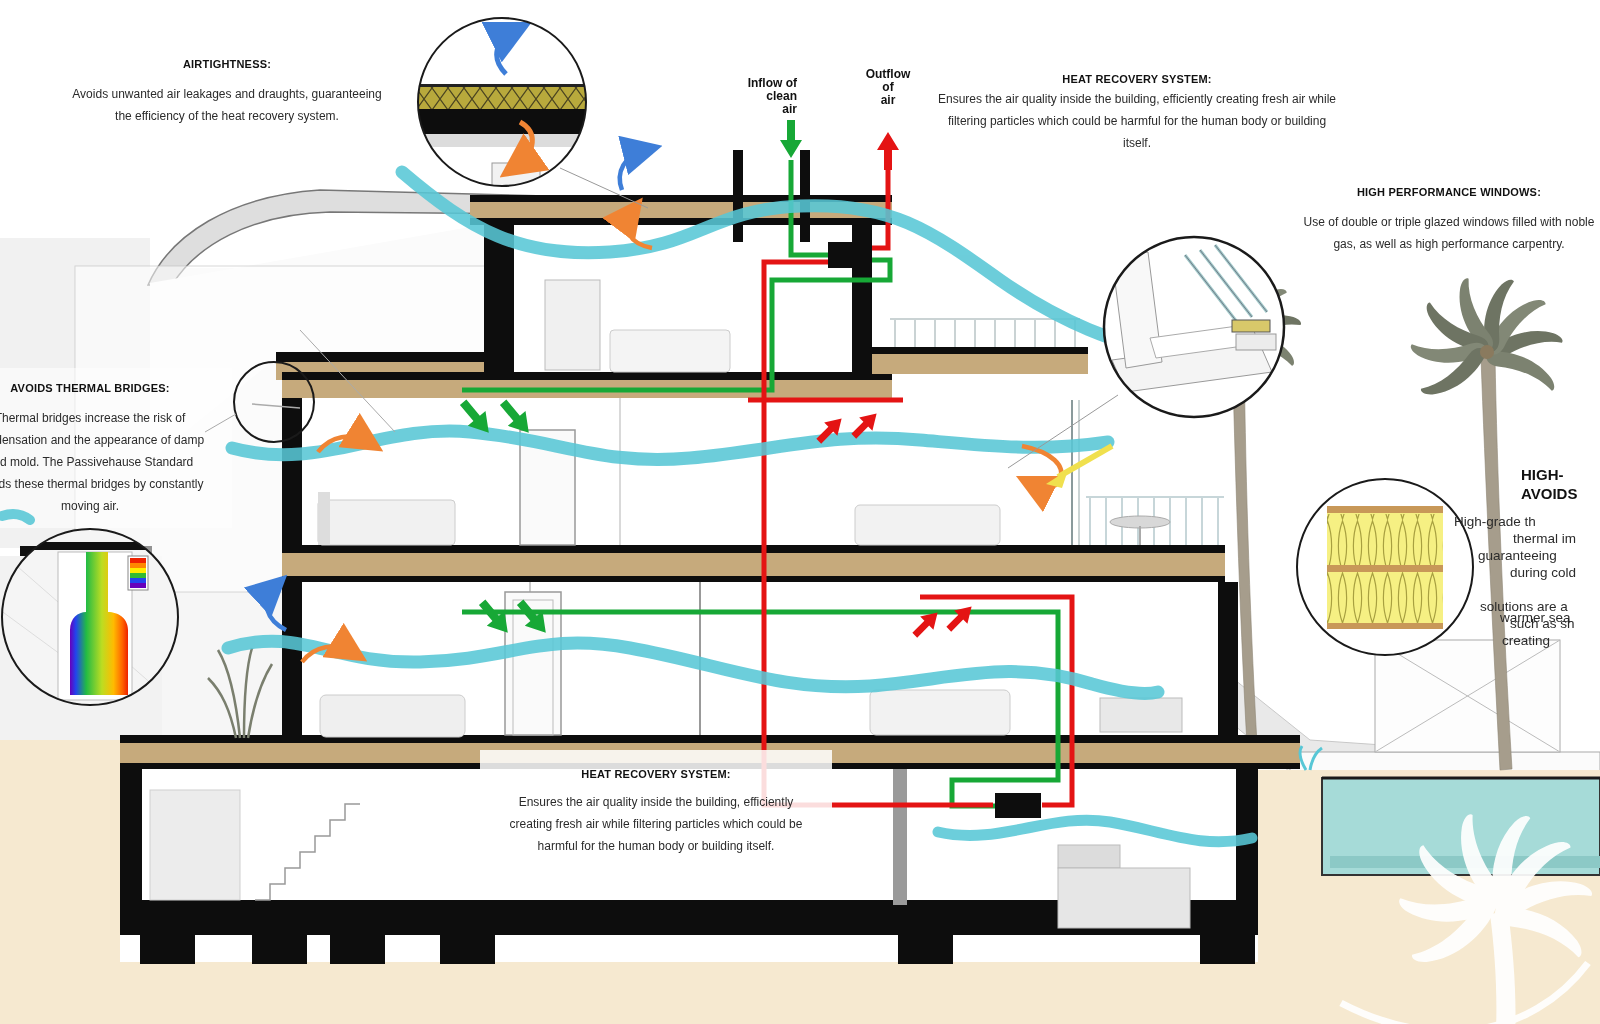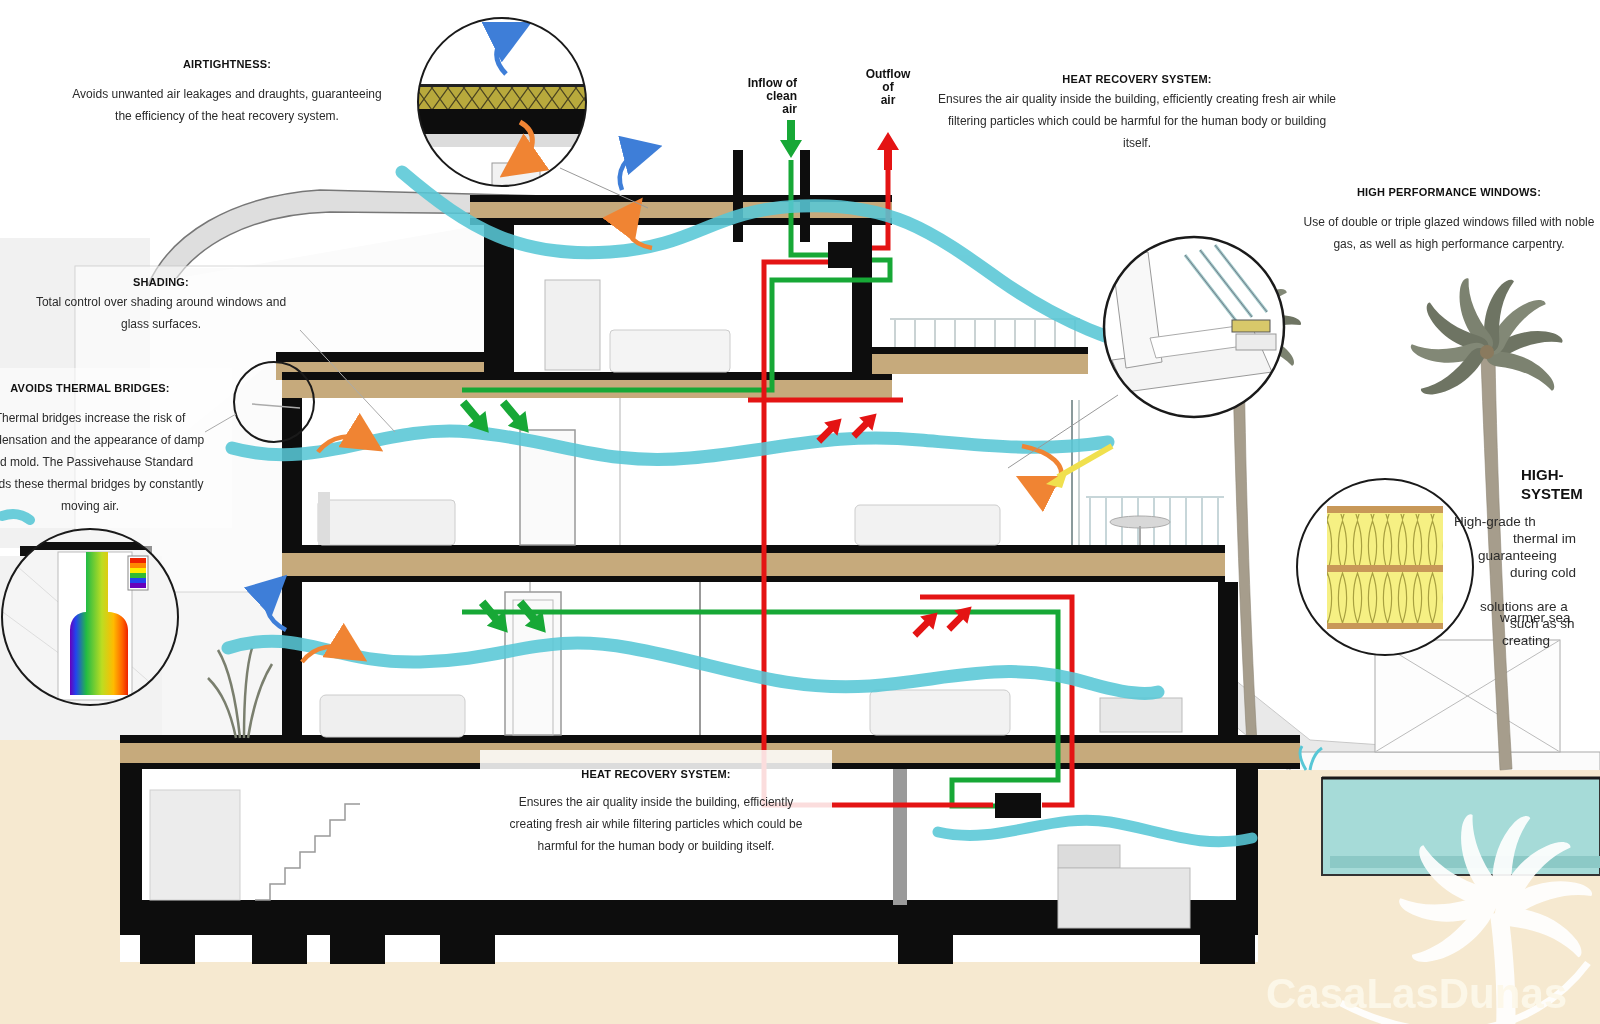--- a/index.html
+++ b/index.html
@@ -402,43 +402,38 @@
 <div class="note" style="left:938px;top:73px;width:398px;">
   <div class="nt">HEAT RECOVERY SYSTEM:</div>
   <div class="nb gap2">Ensures the air quality inside the building, efficiently creating fresh air while filtering particles which could be harmful for the human body or building itself.</div>
 </div>
 
 <div class="note" style="left:1293px;top:186px;width:312px;">
   <div class="nt">HIGH PERFORMANCE WINDOWS:</div>
   <div class="nb gap12">Use of double or triple glazed windows filled with noble gas, as well as high performance carpentry.</div>
 </div>
 
-<div class="note" style="left:30px;top:276px;width:262px;">
-  <div class="nt">SHADING:</div>
-  <div class="nb gap2">Total control over shading around windows and glass surfaces.</div>
-</div>
 
 <div class="note clipped-left" style="left:-30px;top:382px;width:240px;">
   <div class="nt">AVOIDS THERMAL BRIDGES:</div>
   <div class="nb gap12">Thermal bridges increase the risk of condensation and the appearance of damp and mold. The Passivehause Standard avoids these thermal bridges by constantly moving air.</div>
 </div>
 
 <div>
   <div class="ins-title" style="left:1521px;top:466px;">HIGH-</div>
-  <div class="ins-title" style="left:1521px;top:485px;">SYSTEM</div>
+  <div class="ins-title" style="left:1521px;top:485px;">AVOIDS</div>
   <div class="ins-line" style="left:1454px;top:514px;">High-grade th</div>
   <div class="ins-line" style="left:1513px;top:531px;">thermal im</div>
   <div class="ins-line" style="left:1478px;top:548px;">guaranteeing</div>
   <div class="ins-line" style="left:1510px;top:565px;">during cold</div>
   <div class="ins-line" style="left:1500px;top:610px;">warmer sea</div>
   <div class="ins-line" style="left:1480px;top:599px;">solutions are a</div>
   <div class="ins-line" style="left:1510px;top:616px;">such as sh</div>
   <div class="ins-line" style="left:1502px;top:633px;">creating</div>
 </div>
 
 <div class="panel">
   <div class="nt" style="text-align:center;">HEAT RECOVERY SYSTEM:</div>
   <div class="nb" style="text-align:center;">Ensures the air quality inside the building, efficiently creating fresh air while filtering particles which could be harmful for the human body or building itself.</div>
 </div>
 
-<div class="wm">CasaLasDunas</div>
 
 </div>
 
 </body></html>

